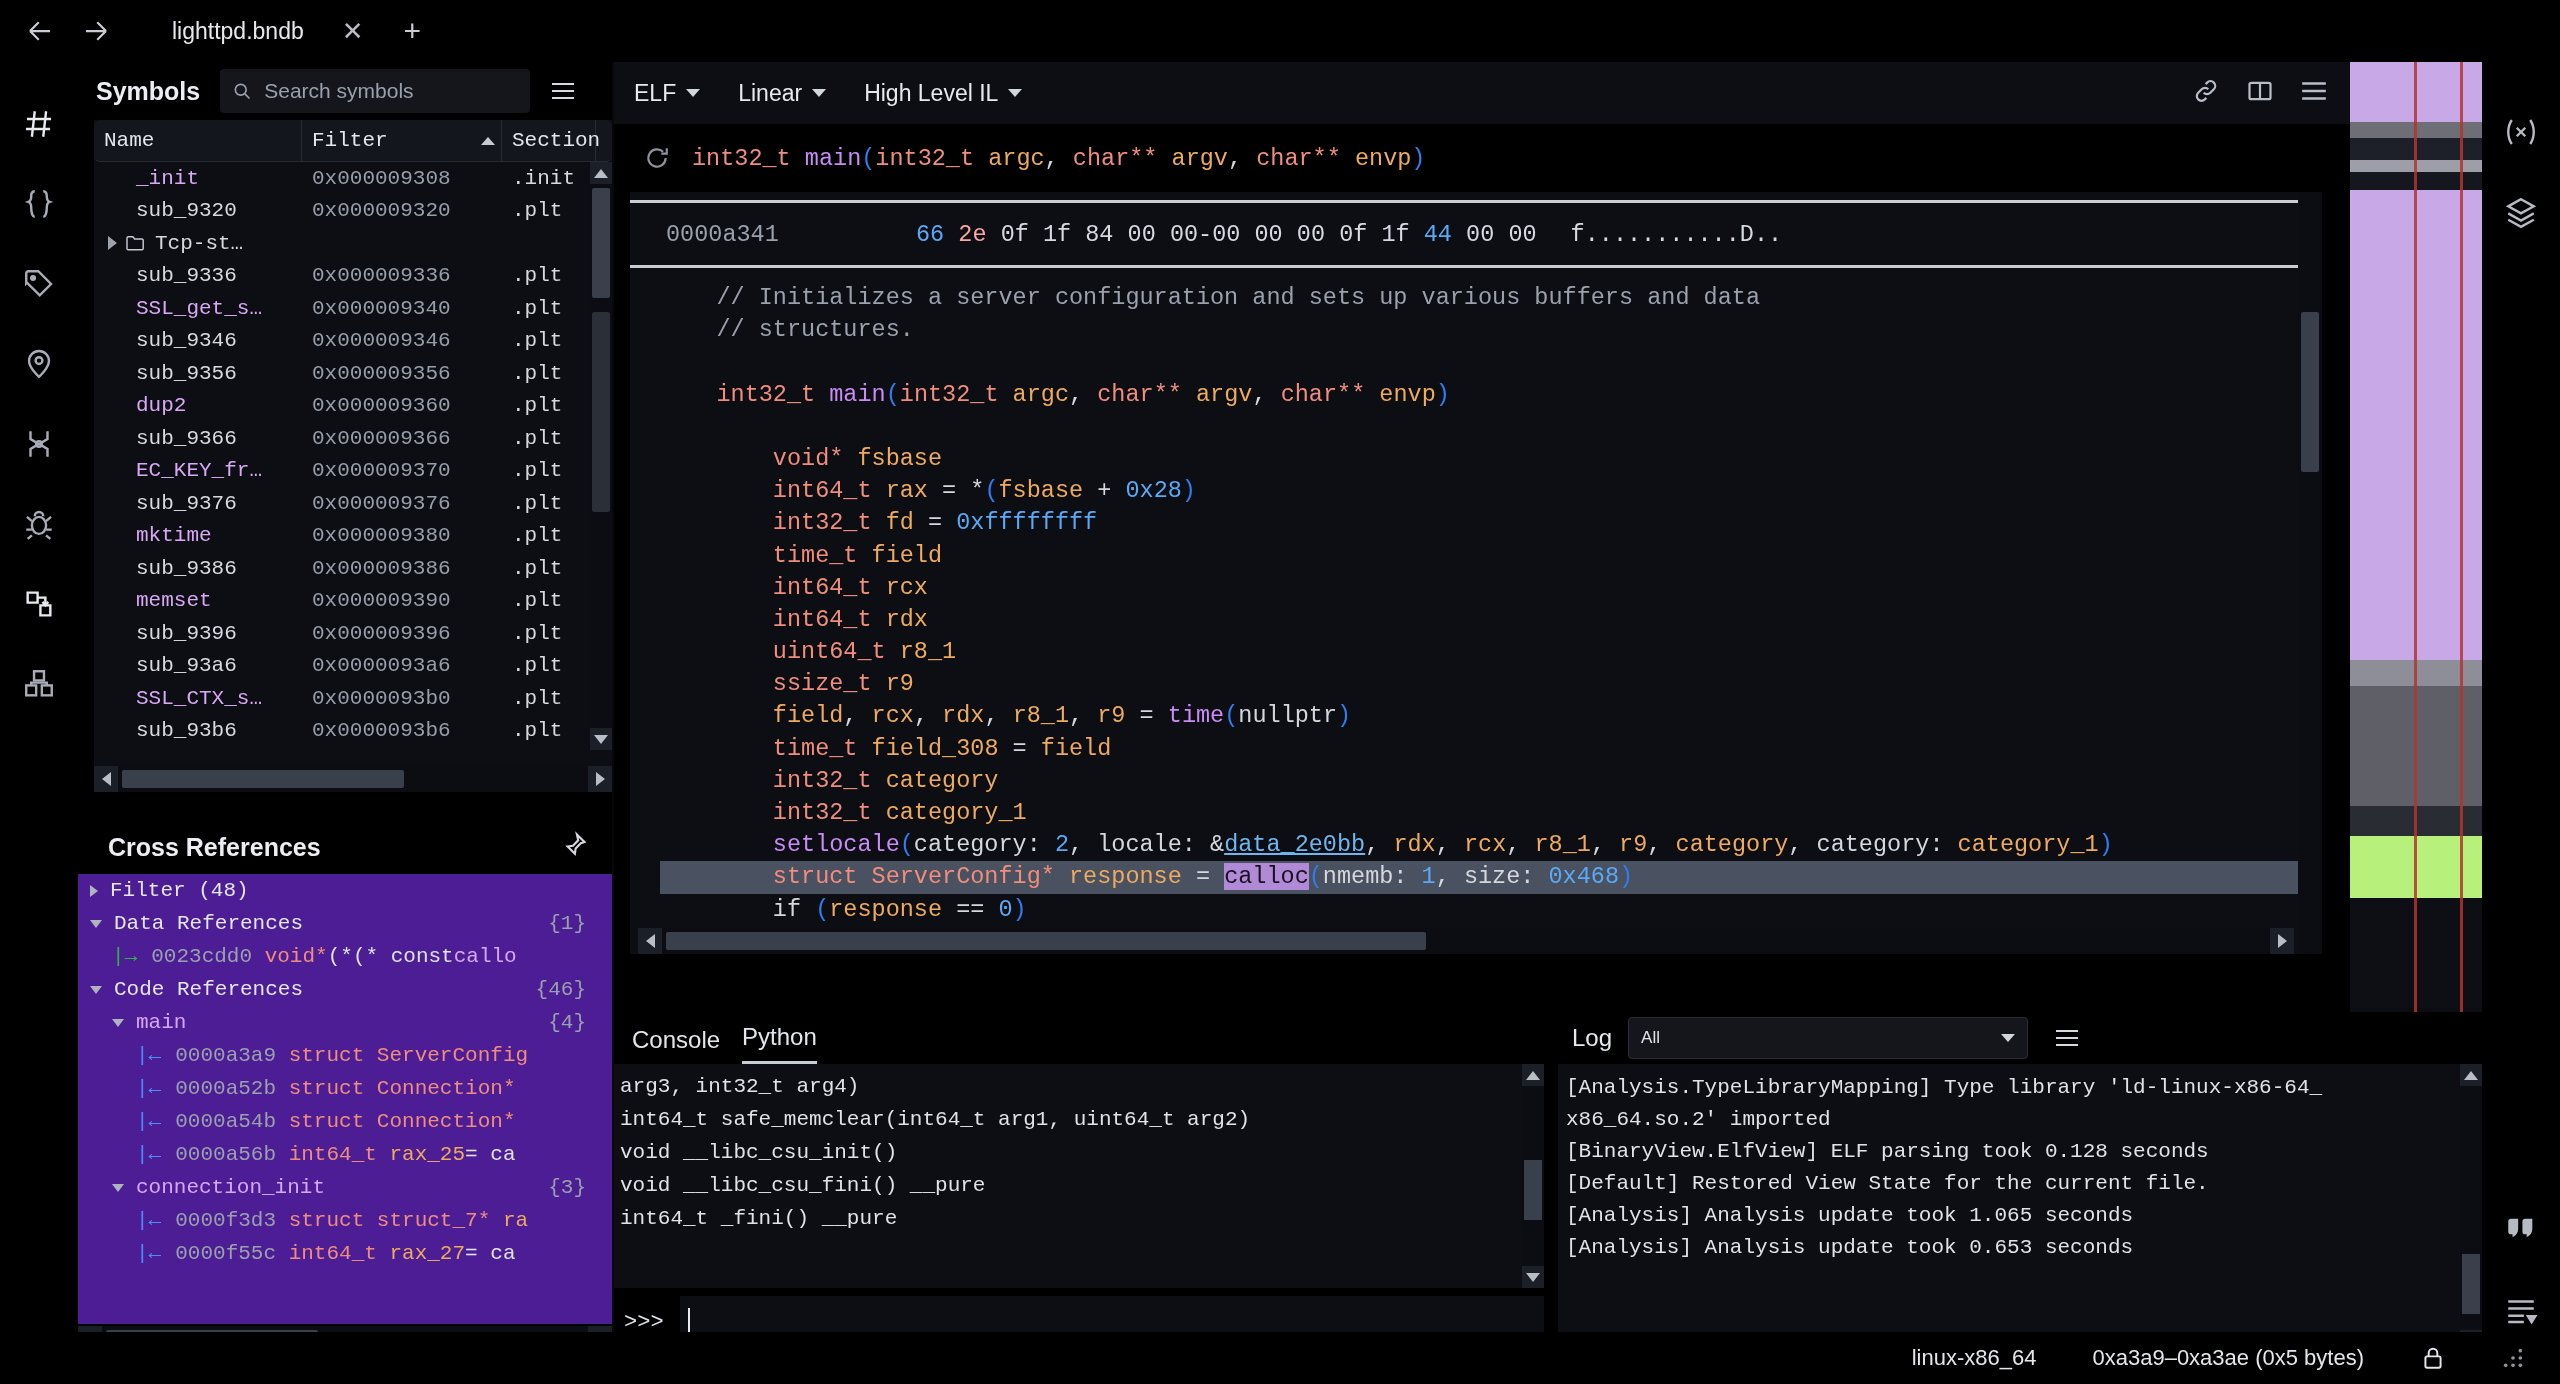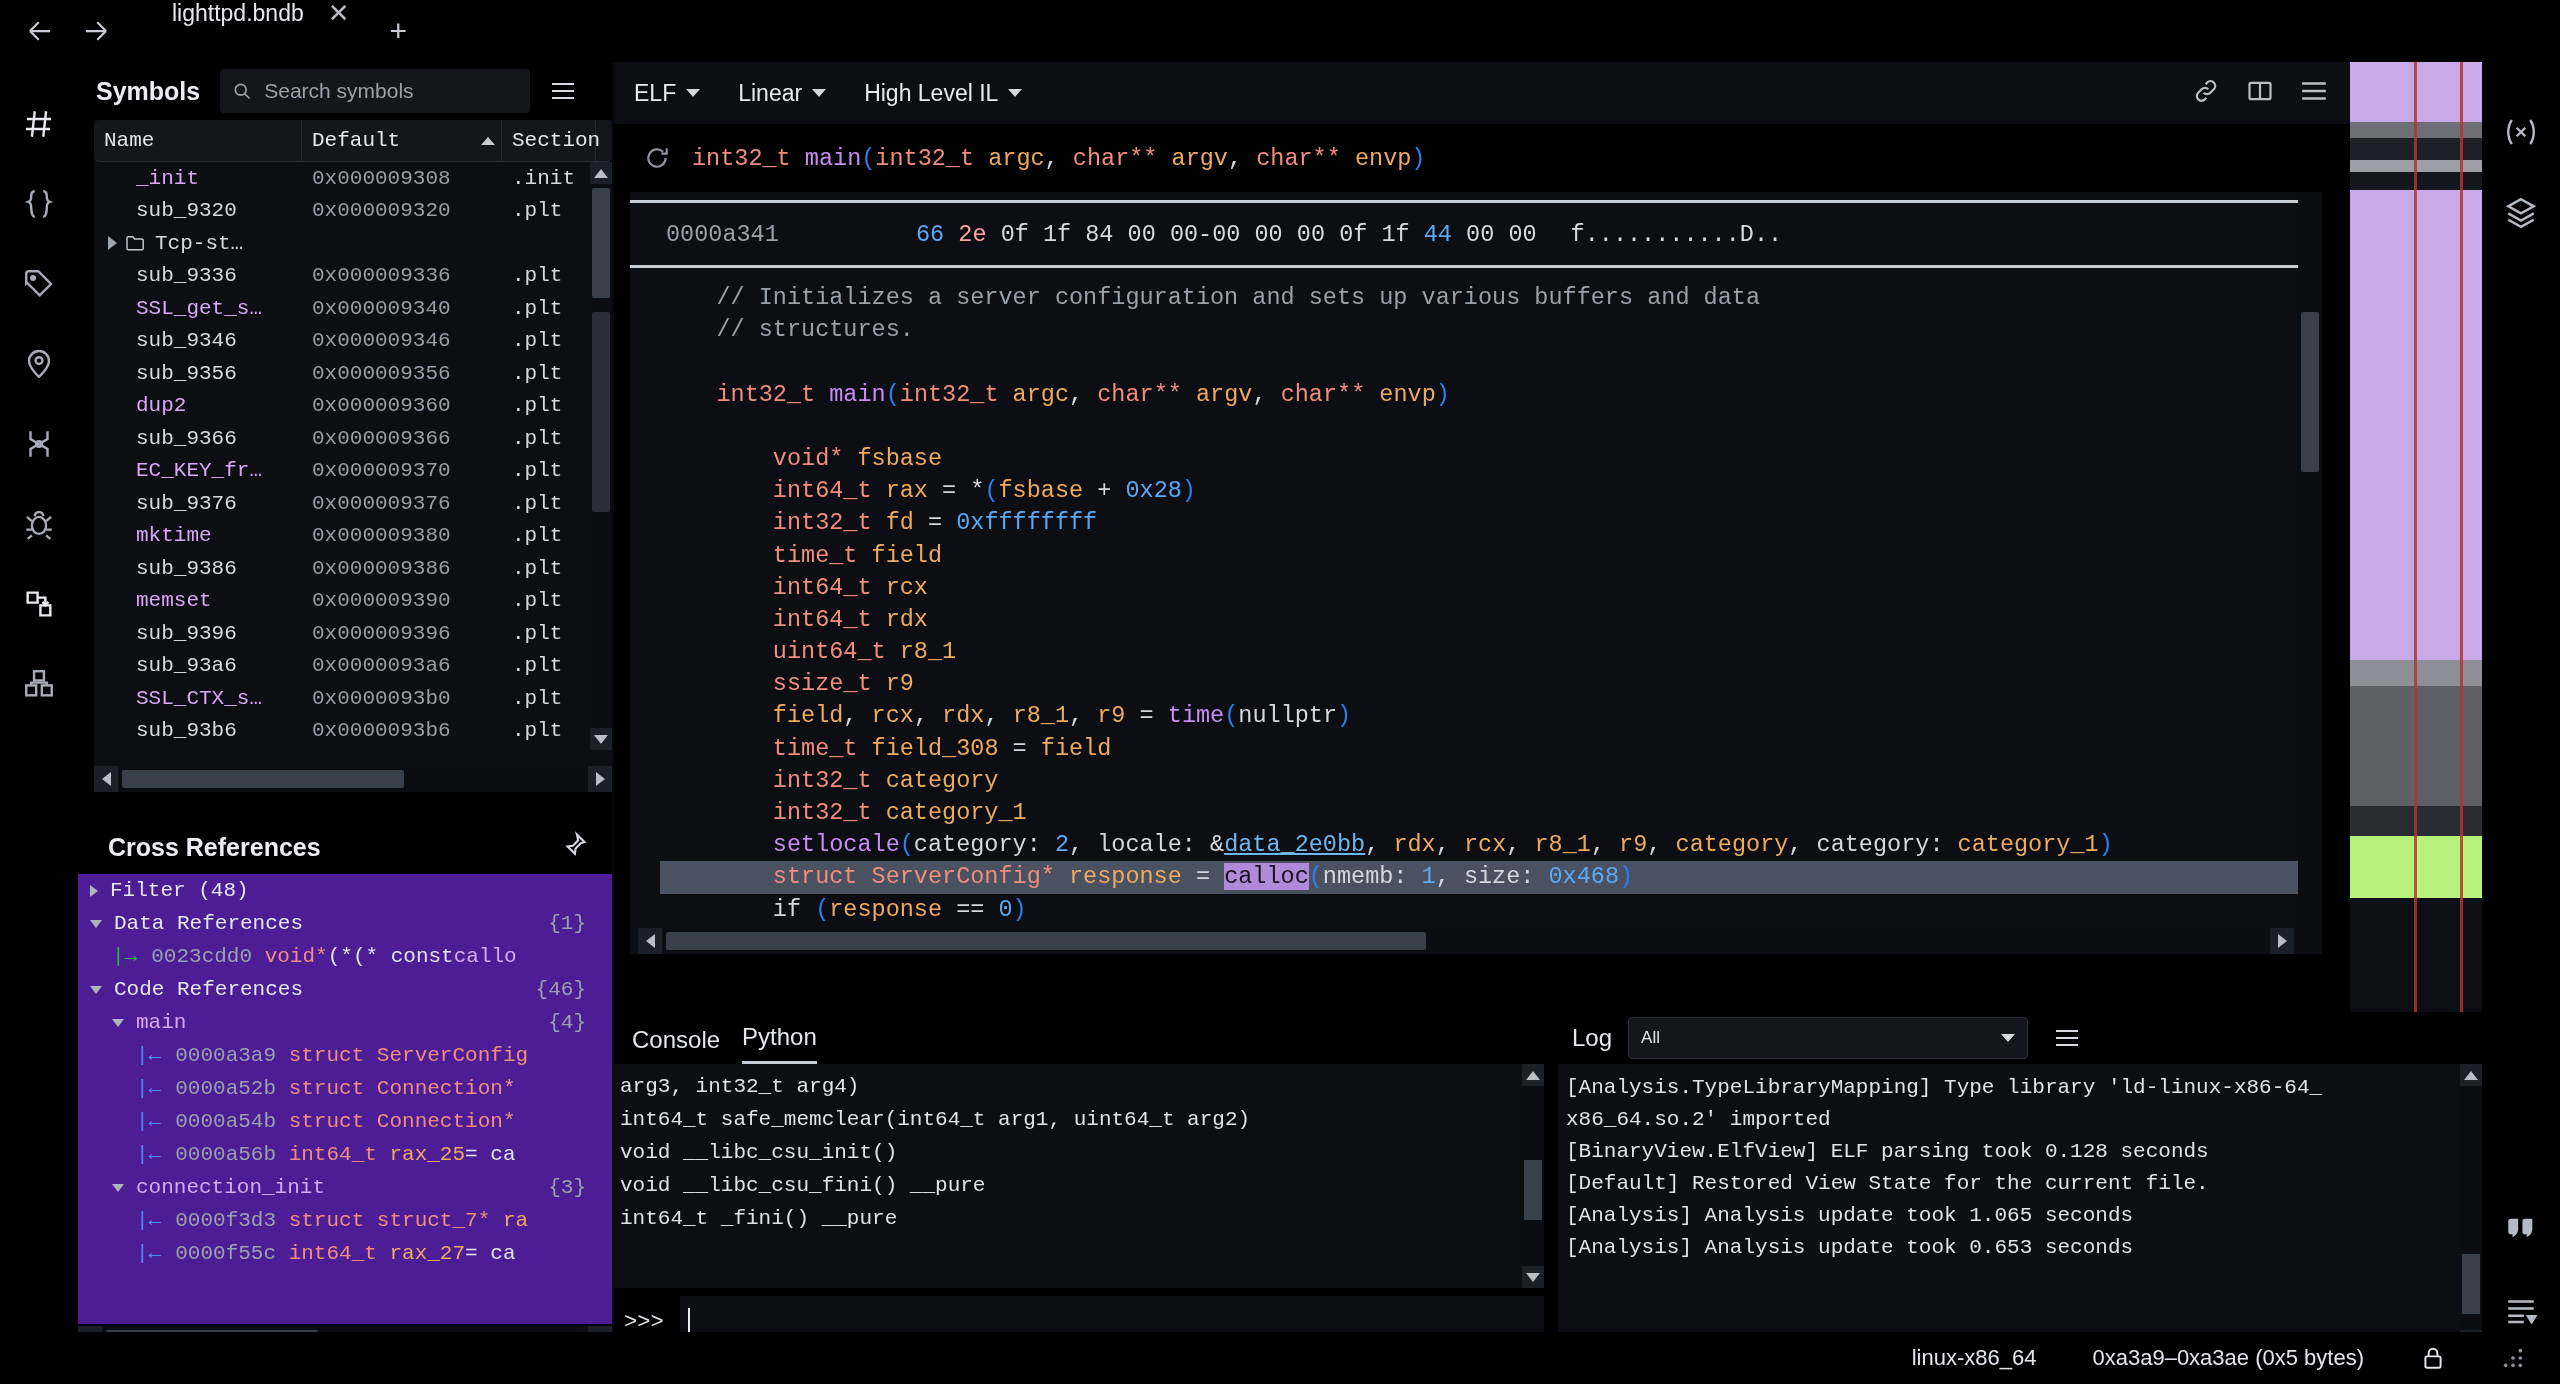--- a/index.html
+++ b/index.html
@@ -15,21 +15,21 @@
   .titlebar {
     position: absolute; left: 0; top: 0; width: 2560px; height: 62px;
     background: #000; display: flex; align-items: center; gap: 0;
   }
   .navbtn {
     width: 56px; height: 56px; display: flex; align-items: center; justify-content: center;
     color: #c9ccd4; font-size: 30px; line-height: 1;
   }
   .navbtn:first-child { margin-left: 12px; }
   .tab {
-    display: flex; align-items: flex-start; gap: 24px;
+    display: flex; align-items: center; gap: 38px;
     margin-left: 42px; height: 62px; padding: 0 6px;
   }
   .tab-title { color: #e6e8ee; font-size: 23px; }
   .tab-close { color: #b9bcc4; font-size: 26px; line-height: 1; }
   .tab-plus { color: #c9ccd4; font-size: 30px; margin-left: 34px; line-height: 1; }
 
   
   .rail {
     position: absolute; left: 0; top: 62px; width: 78px; height: 1322px;
     background: #000; display: flex; flex-direction: column; align-items: center;
@@ -349,21 +349,21 @@
         <svg viewBox="0 0 26 22" stroke="currentColor" stroke-width="2.2">
           <path d="M2 4h22M2 11h22M2 18h22"></path>
           </svg>
       </div>
     </div>
 
     <div class="symtable">
       <div class="symhead">
         <div class="c-name">Name</div>
         <div class="c-addr">
-          <span>Default</span>
+          <span>Filter</span>
             <i class="sortcaret"></i>
         </div>
         <div class="c-sec">Section</div>
       </div>
       <div class="symrows" id="symrows">
           <div class="symrow">
             <span class="nm fn">_init</span>
             <span class="ad">0x000009308</span>
             <span class="se">.init</span>
           </div>

